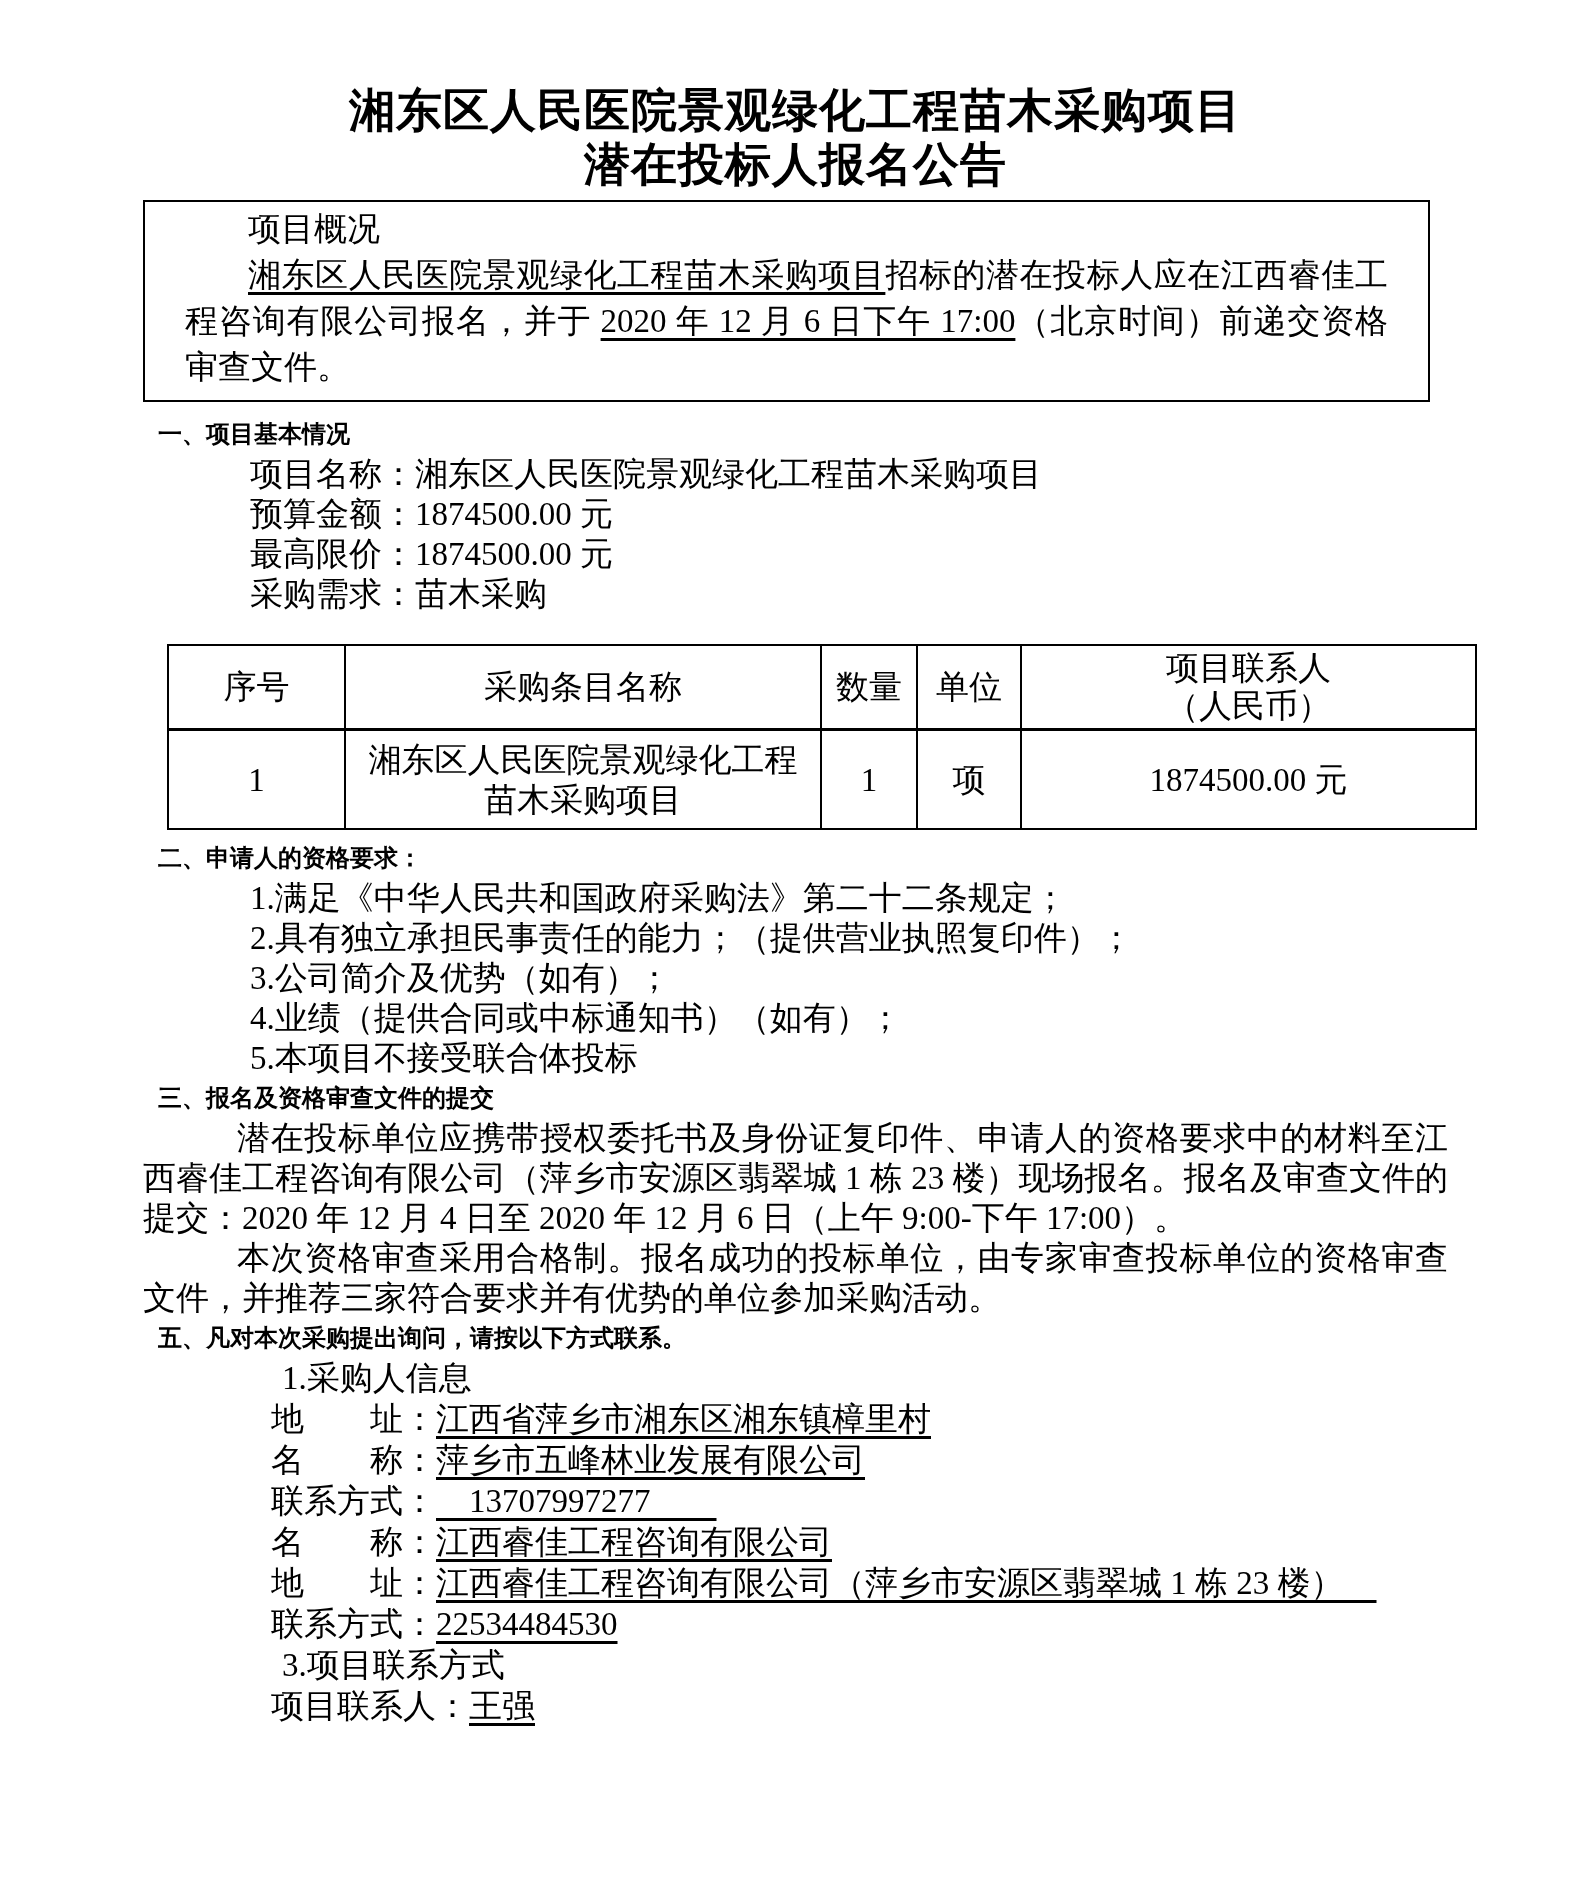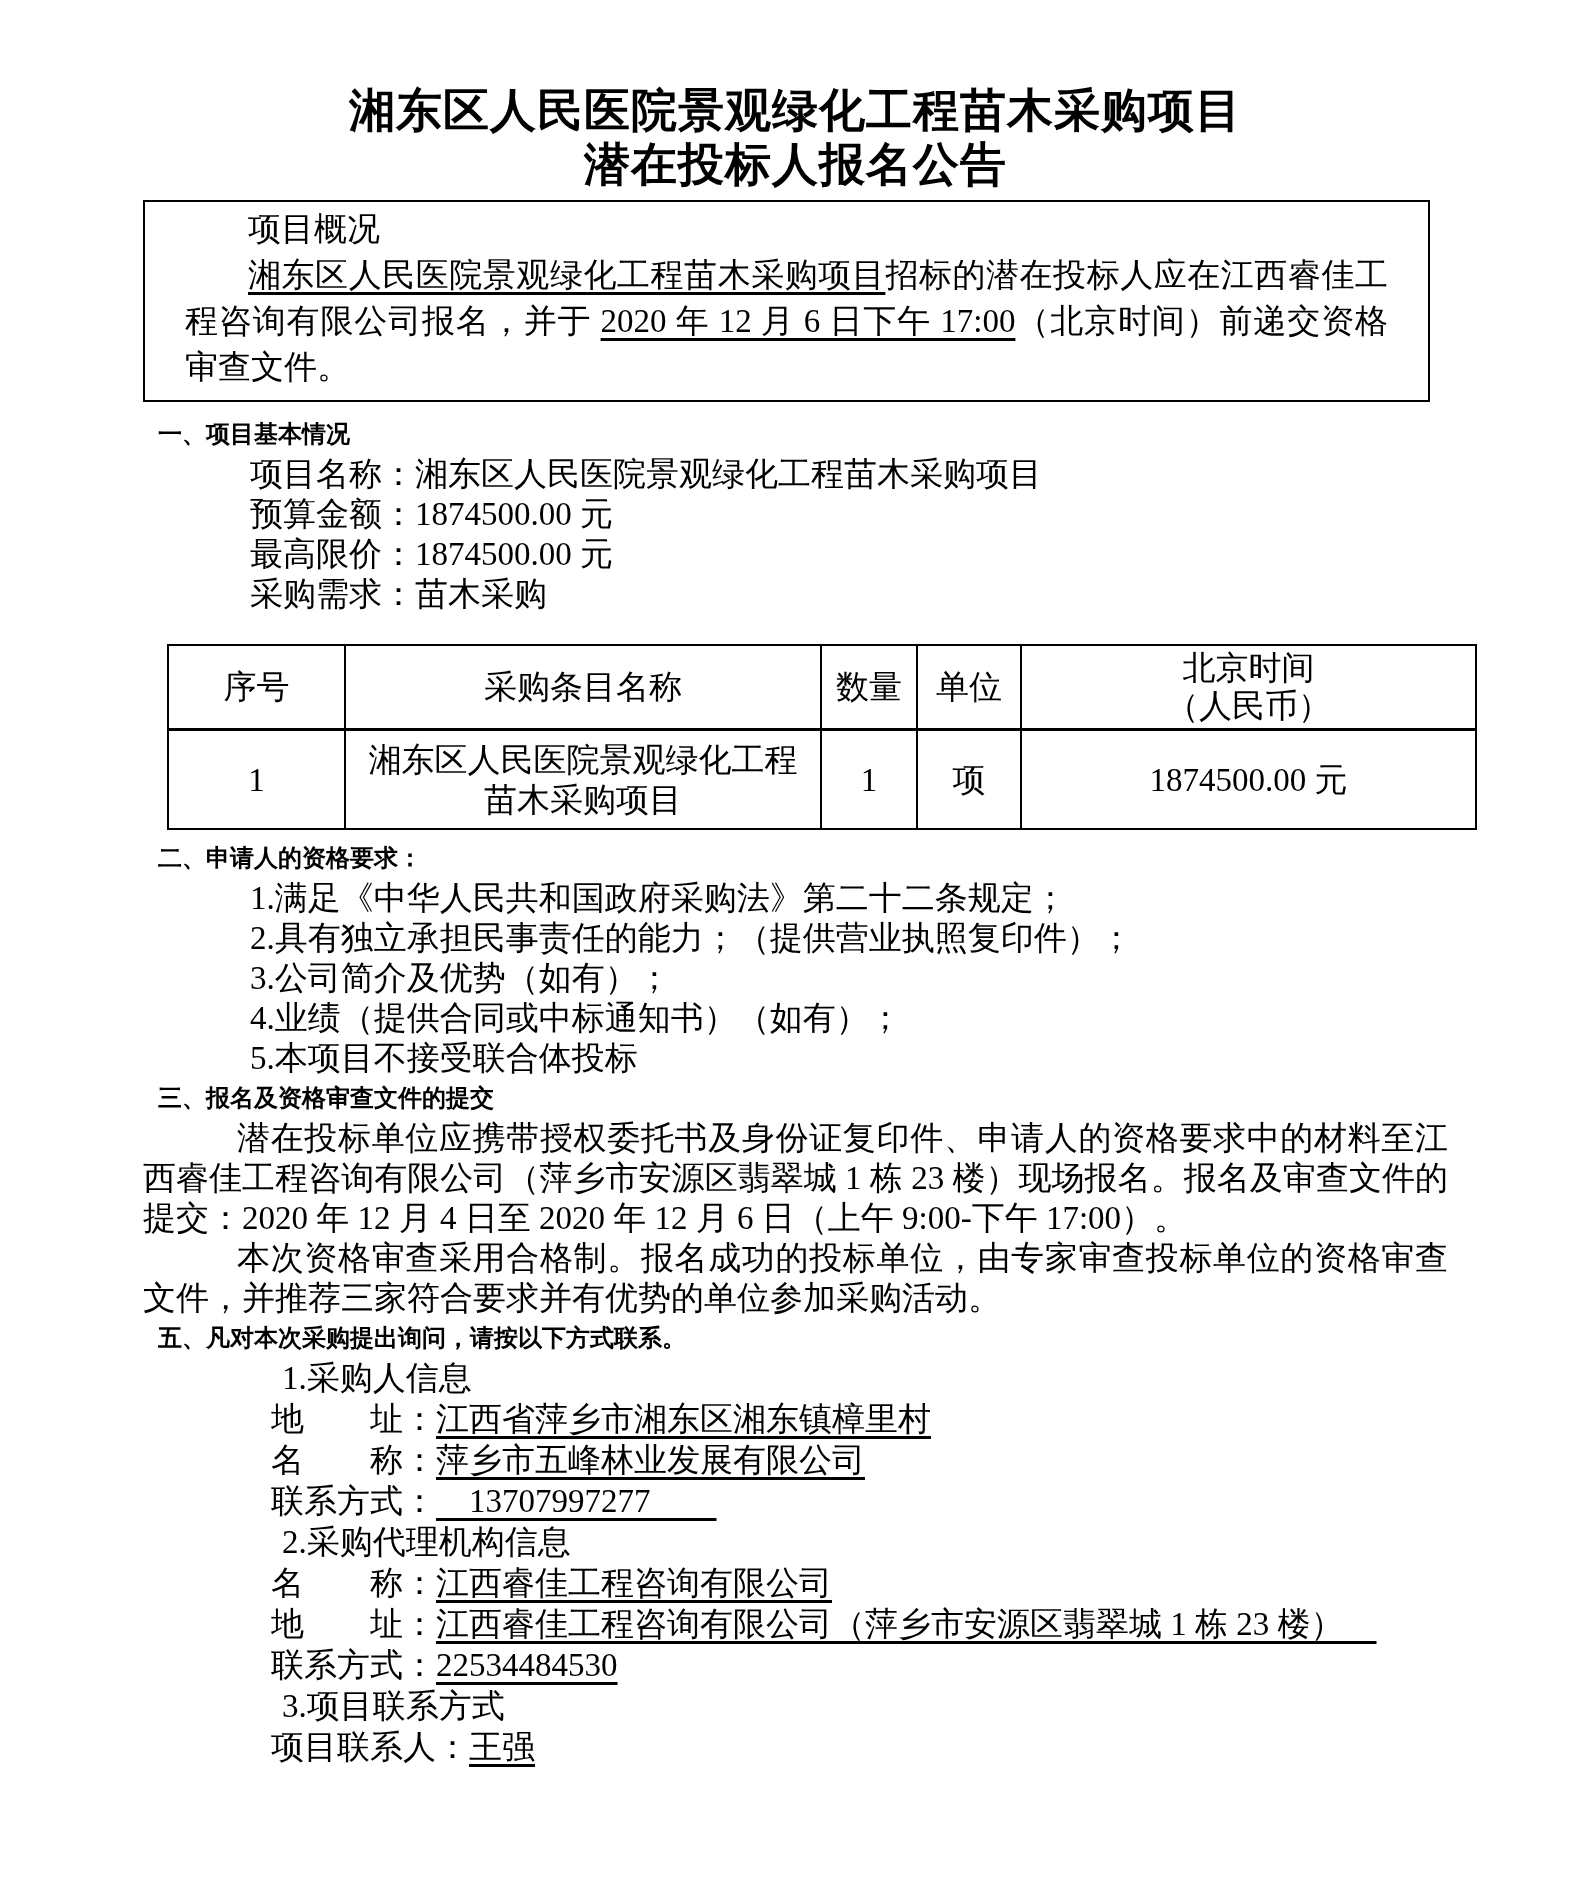--- a/index.html
+++ b/index.html
@@ -104,21 +104,21 @@
         <col style="width:104px">
         <col style="width:455px">
     </colgroup>
     <thead>
       <tr>
         <th>序号</th>
         <th>采购条目名称</th>
         <th>数量</th>
         <th>单位</th>
         <th class="two-line">
-          <span>北京时间</span>
+          <span>项目联系人</span>
           <span>（人民币）</span>
         </th>
       </tr>
     </thead>
     <tbody>
       <tr>
         <td>1</td>
         <td class="two-line">
           <span>湘东区人民医院景观绿化工程</span>
           <span>苗木采购项目</span>
@@ -142,21 +142,20 @@
 
   <div class="para">本次资格审查采用合格制。报名成功的投标单位，由专家审查投标单位的资格审查文件，并推荐三家符合要求并有优势的单位参加采购活动。</div>
 
   <div class="h">五、凡对本次采购提出询问，请按以下方式联系。</div>
 
   <div class="sub-num">1.采购人信息</div>
   <div class="contact-line"><span>地　　址：</span><span class="u">江西省萍乡市湘东区湘东镇樟里村</span></div>
   <div class="contact-line"><span>名　　称：</span><span class="u">萍乡市五峰林业发展有限公司</span></div>
   <div class="contact-line"><span>联系方式：</span><span class="u">　13707997277　　</span></div>
 
-  <div class="sub-num">2.采购代理机构信息</div>
   <div class="contact-line"><span>名　　称：</span><span class="u">江西睿佳工程咨询有限公司</span></div>
   <div class="contact-line"><span>地　　址：</span><span class="u">江西睿佳工程咨询有限公司（萍乡市安源区翡翠城 1 栋 23 楼）　</span></div>
   <div class="contact-line"><span>联系方式：</span><span class="u">22534484530</span></div>
 
   <div class="sub-num">3.项目联系方式</div>
   <div class="contact-line"><span>项目联系人：</span><span class="u">王强</span></div>
 
 </div>
 
 </body></html>

